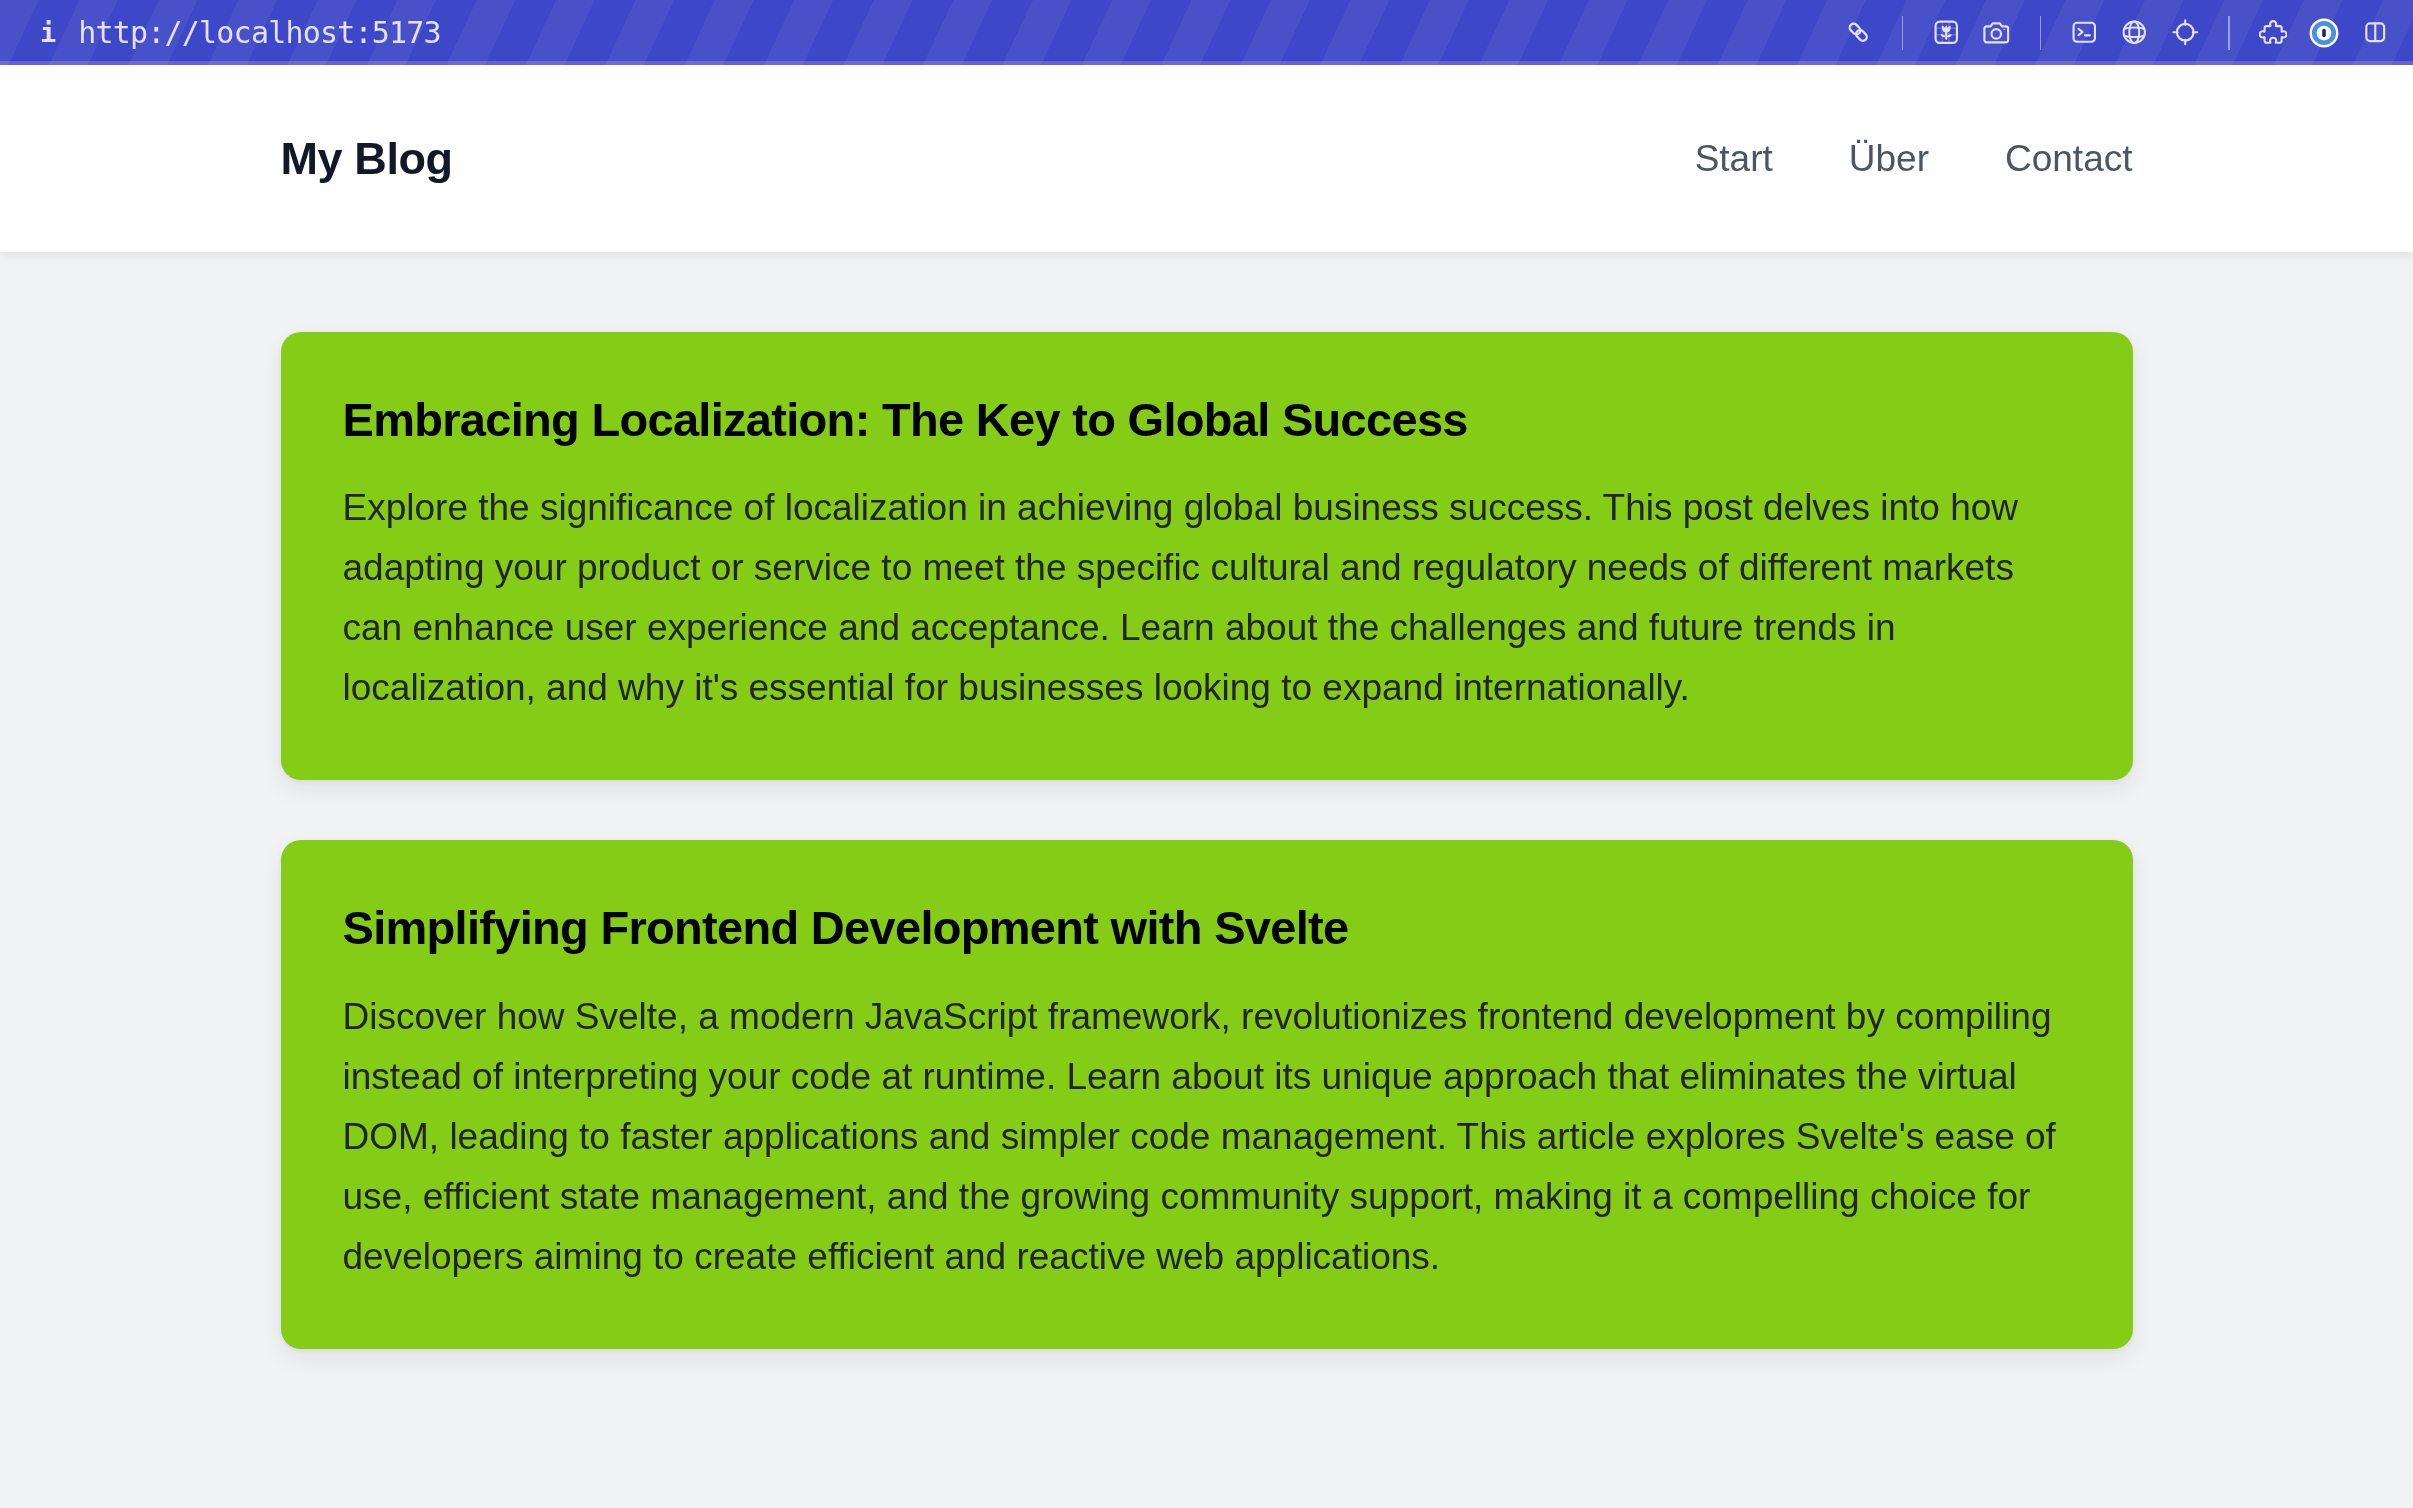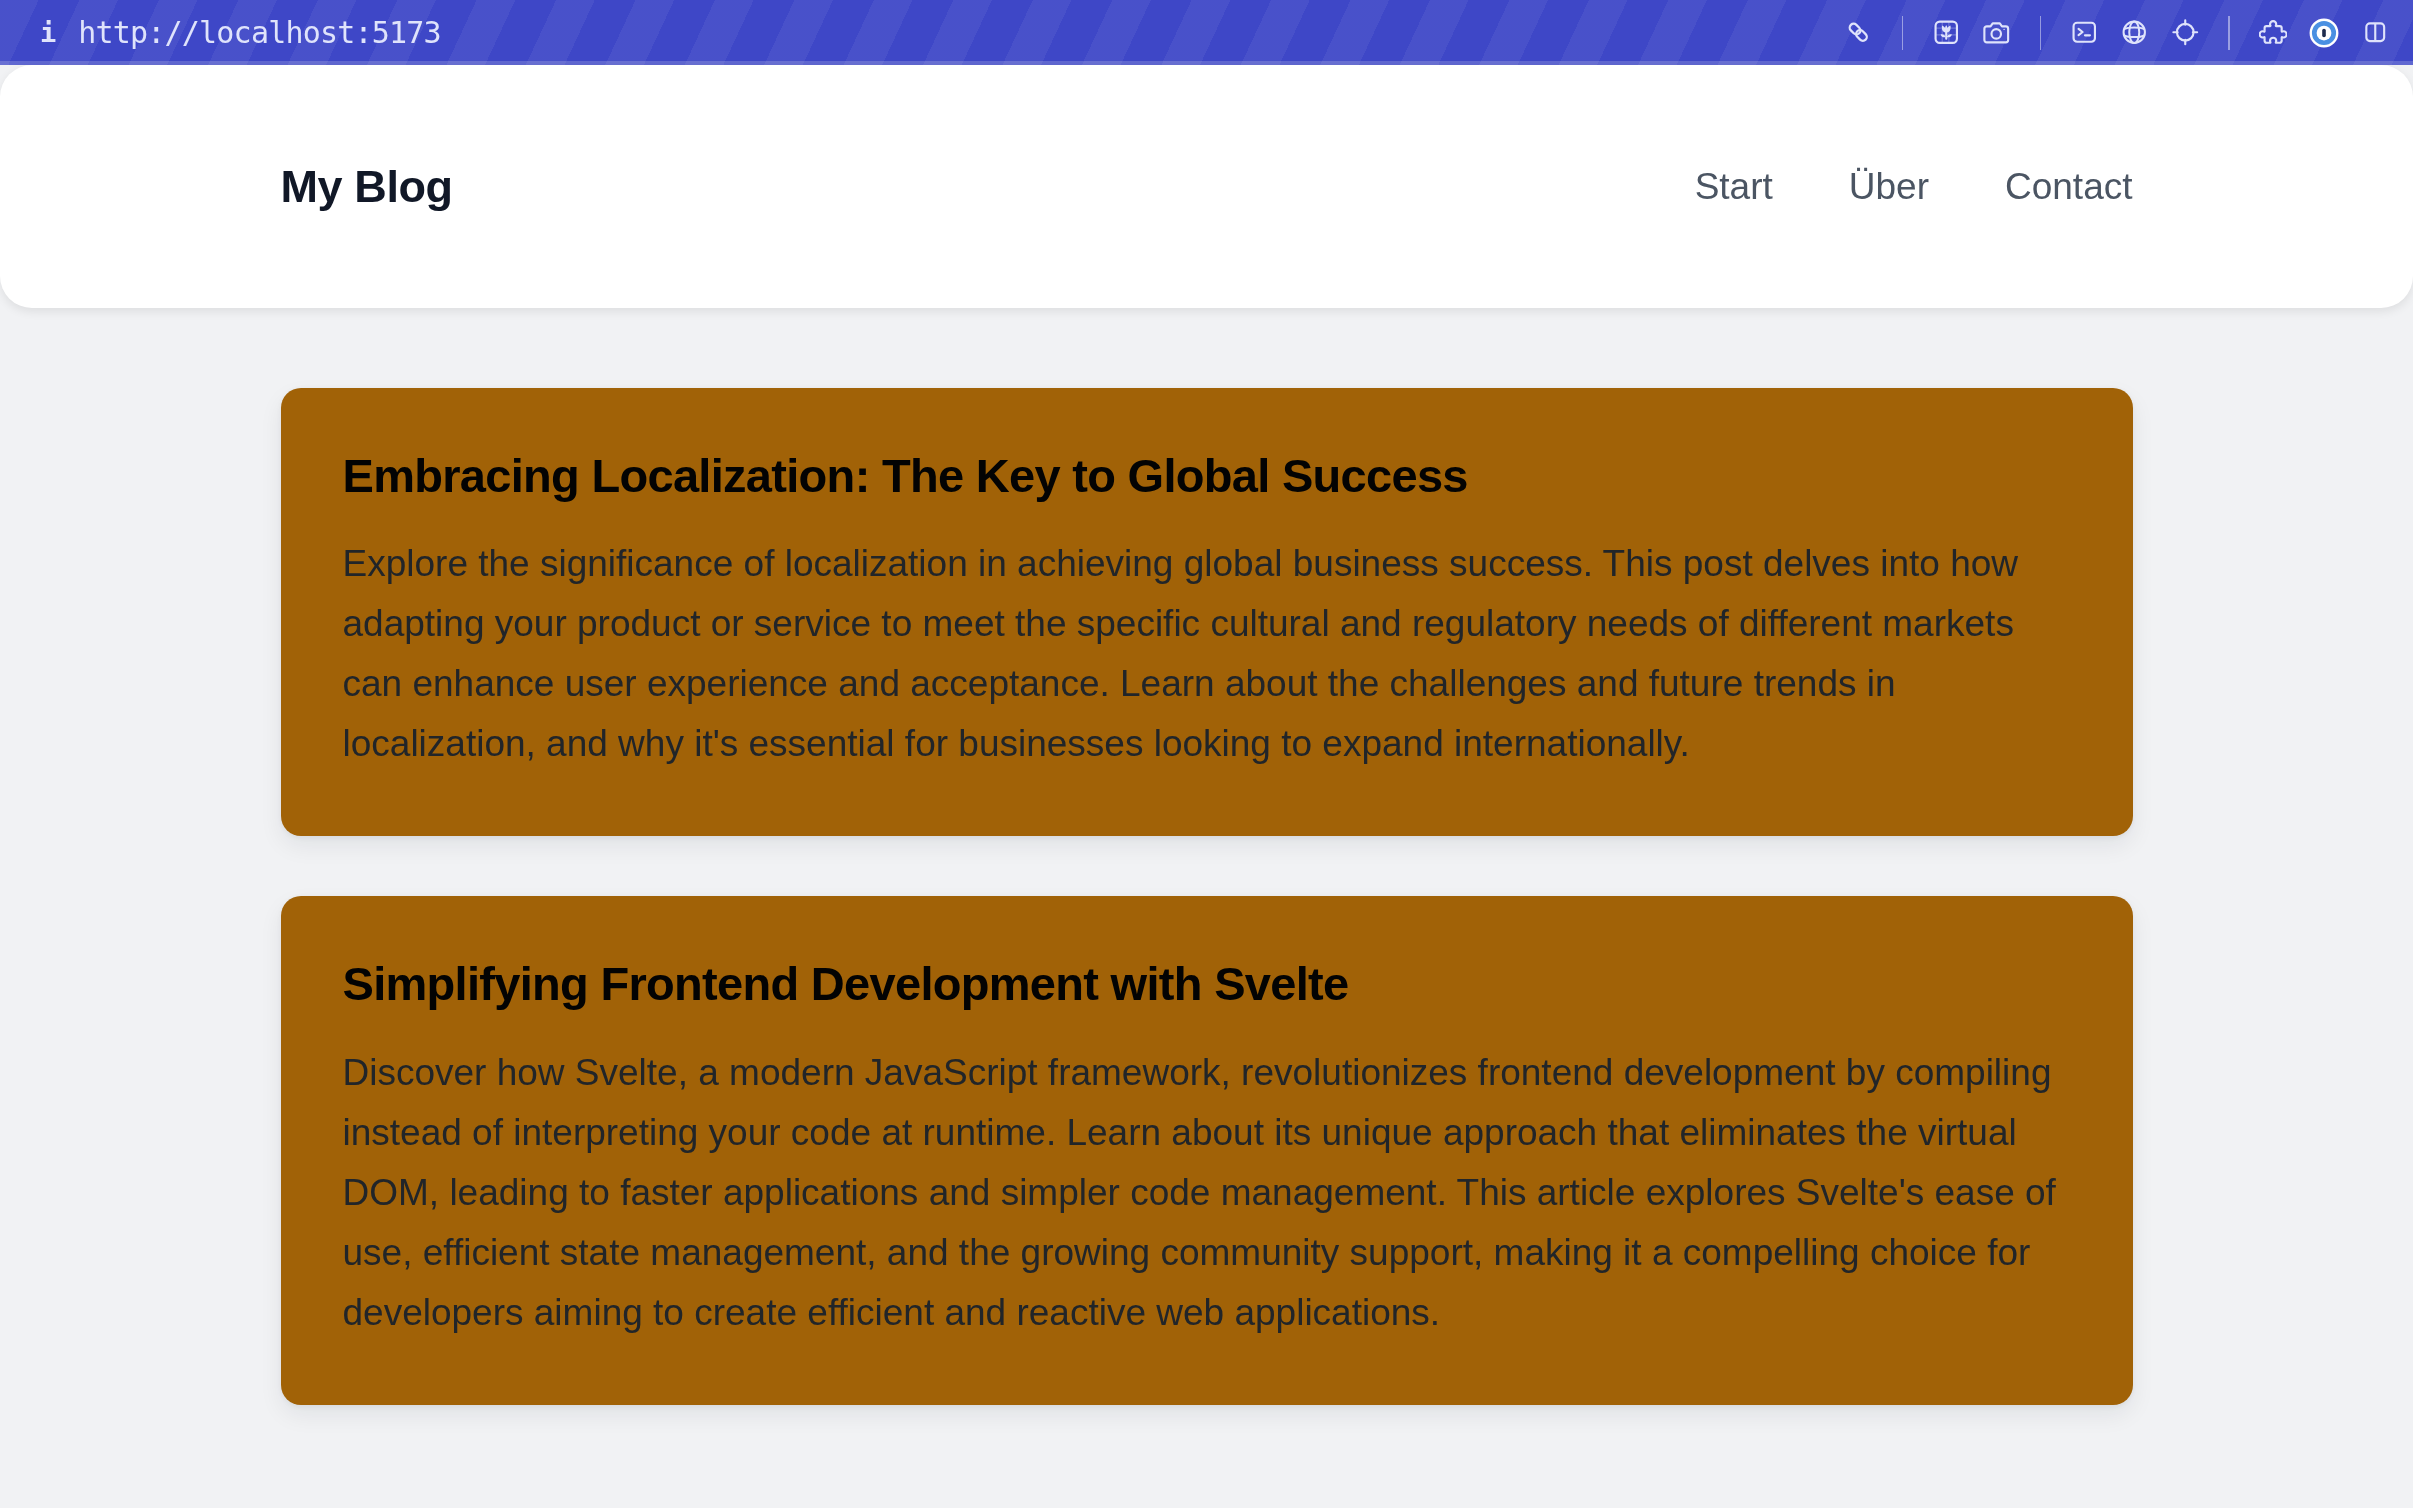--- a/index.html
+++ b/index.html
@@ -27,23 +27,22 @@
     font-family:"DejaVu Sans Mono","Liberation Mono",monospace;
     font-size:30px; letter-spacing:-0.8px; color:#dfe3fb;
   }
   .topbar-right{ display:flex; align-items:center; gap:22px; }
   .tool-icon{ display:flex; align-items:center; justify-content:center; }
   .tool-icon svg{ display:block; }
   .tb-divider{ width:1.7px; height:34px; background:rgba(255,255,255,0.45); margin:0 6.7px; }
 
   
   .site-header{
-    height:243px; background:#ffffff; position:relative; z-index:2;
+    height:187px; background:#ffffff; position:relative; z-index:2;
     box-shadow:0 3.4px 10px rgba(0,0,0,0.08);
-    border-radius:32px;
   }
   .header-inner{
     width:1852px; height:100%; margin:0 auto;
     display:flex; align-items:center;
   }
   .site-title{
     flex:1; font-size:45px; font-weight:700; color:#111827; letter-spacing:-0.4px;
   }
   .main-nav{ display:flex; align-items:flex-start; gap:76px; }
   .nav-link{
@@ -53,21 +52,21 @@
   .lang-btn{
     display:flex; align-items:center; gap:15px; background:none; border:none;
     font-family:"Liberation Sans", sans-serif;
     font-size:37px; color:#0a0a0a; cursor:pointer;
   }
   .lang-btn svg{ display:block; margin-top:5px; }
 
   
   .page-main{ padding-top:80px; }
   .post-card{
-    width:1852px; margin:0 auto 60px; background:#a16207; border-radius:20px;
+    width:1852px; margin:0 auto 60px; background:#84cc16; border-radius:20px;
     padding:60px 62px 62px;
     box-shadow:0 10px 23.5px rgba(15,23,42,0.07), 0 1.7px 5px rgba(15,23,42,0.05);
     cursor:pointer;
   }
   .post-title{
     font-size:47px; font-weight:700; color:#030303; letter-spacing:-0.7px;
     margin-bottom:30px; line-height:1.2;
   }
   .post-excerpt{
     font-size:37px; line-height:60px; color:#212529; max-width:1728px;

